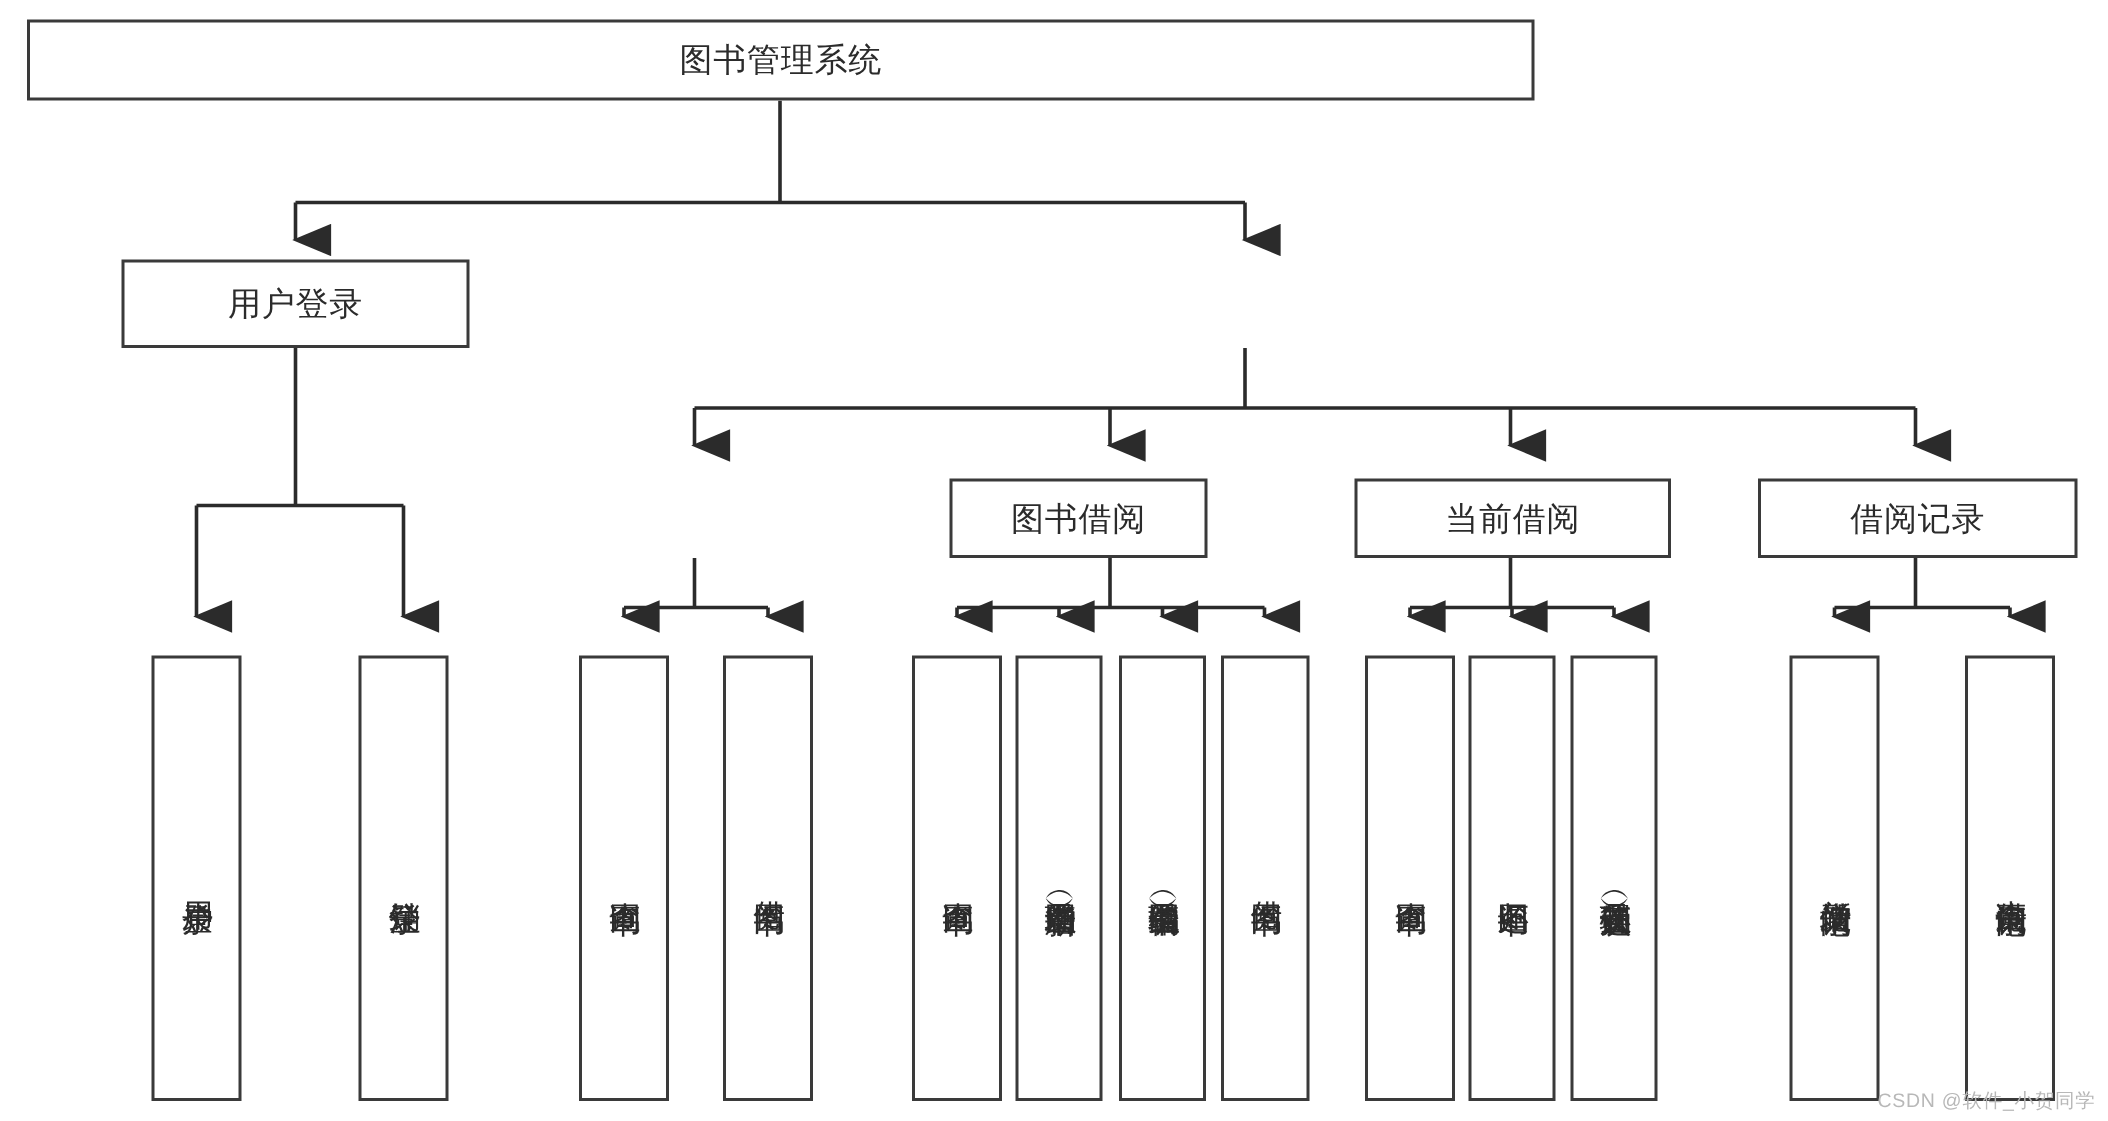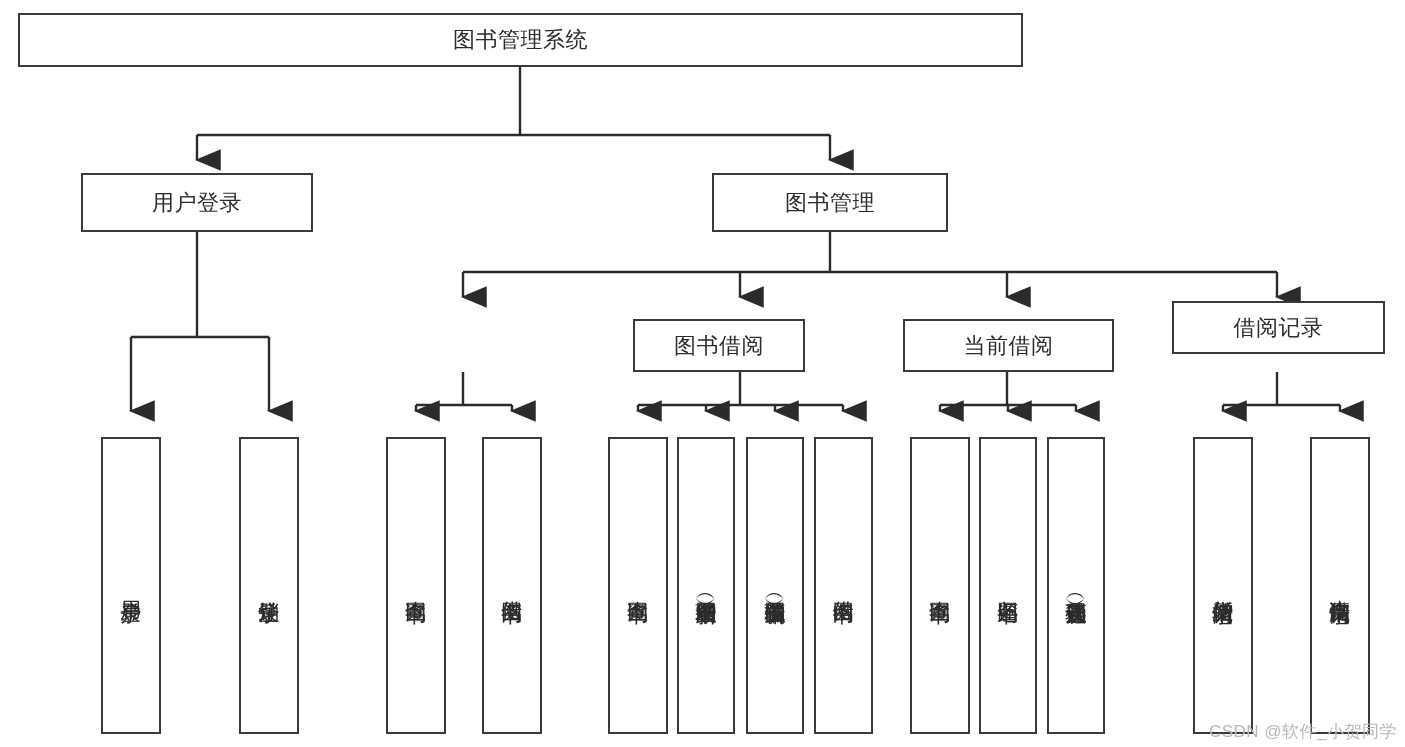--- a/index.html
+++ b/index.html
@@ -61,21 +61,21 @@
     max-height: 100%;
   }
   .node.leaf.dense .node-label {
     letter-spacing: 0px;
     line-height: 1.05;
   }
   #watermark {
     position: absolute;
     right: 8px;
     bottom: 4px;
-    font-size: 17px;
+    font-size: 13px;
     color: #b8b8b8;
     white-space: nowrap;
     z-index: 5;
     letter-spacing: 0.5px;
   }
 </style>
 </head>
 <body>
 
 <div id="canvas">
@@ -131,31 +131,28 @@
     </g>
   </svg>
 
   <div class="node root" style="left:18px; top:13px; width:1005px; height:54px;">
     <span class="node-label">图书管理系统</span>
   </div>
 
   <div class="node" style="left:81px; top:173px; width:232px; height:59px;">
     <span class="node-label">用户登录</span>
   </div>
-  <div class="node" style="left:712px; top:173px; width:236px; height:59px;">
-    <span class="node-label">图书管理</span>
-  </div>
 
   <div class="node" style="left:633px; top:319px; width:172px; height:53px;">
     <span class="node-label">图书借阅</span>
   </div>
   <div class="node" style="left:903px; top:319px; width:211px; height:53px;">
     <span class="node-label">当前借阅</span>
   </div>
-  <div class="node" style="left:1172px; top:301px; width:213px; height:53px;">
+  <div class="node" style="left:1172px; top:319px; width:213px; height:53px;">
     <span class="node-label">借阅记录</span>
   </div>
 
   <div class="node leaf" style="left:101px; top:437px; width:60px; height:297px;">
     <span class="node-label">用户登录</span>
   </div>
   <div class="node leaf" style="left:239px; top:437px; width:60px; height:297px;">
     <span class="node-label">注销登录</span>
   </div>
 

